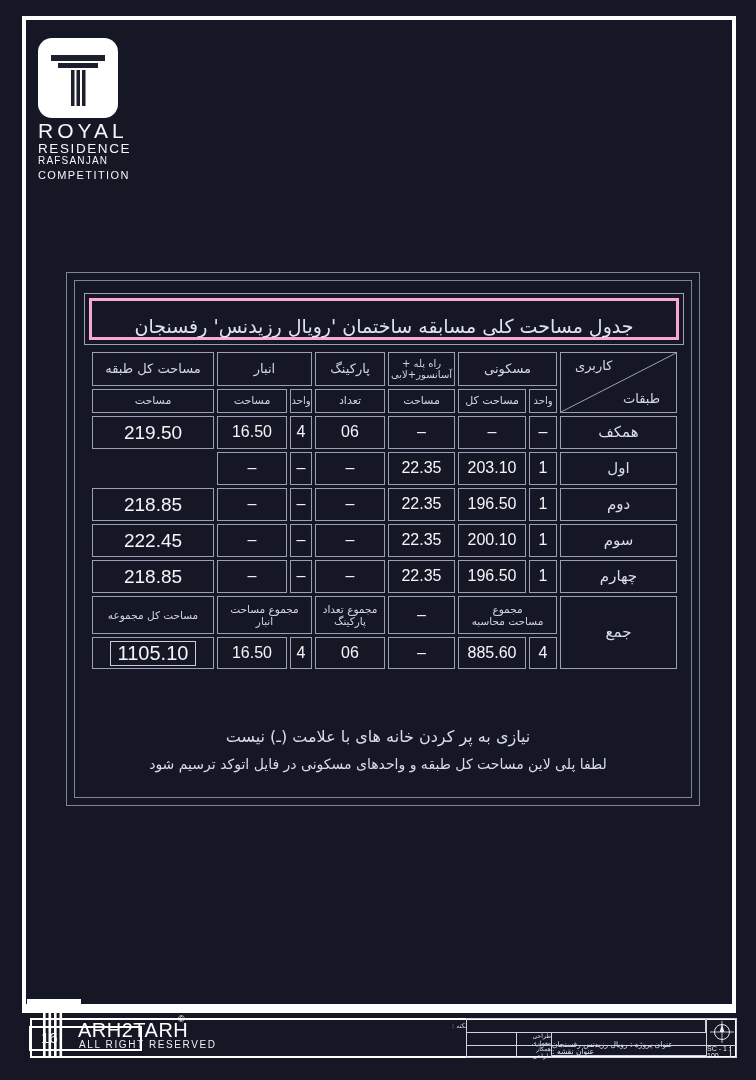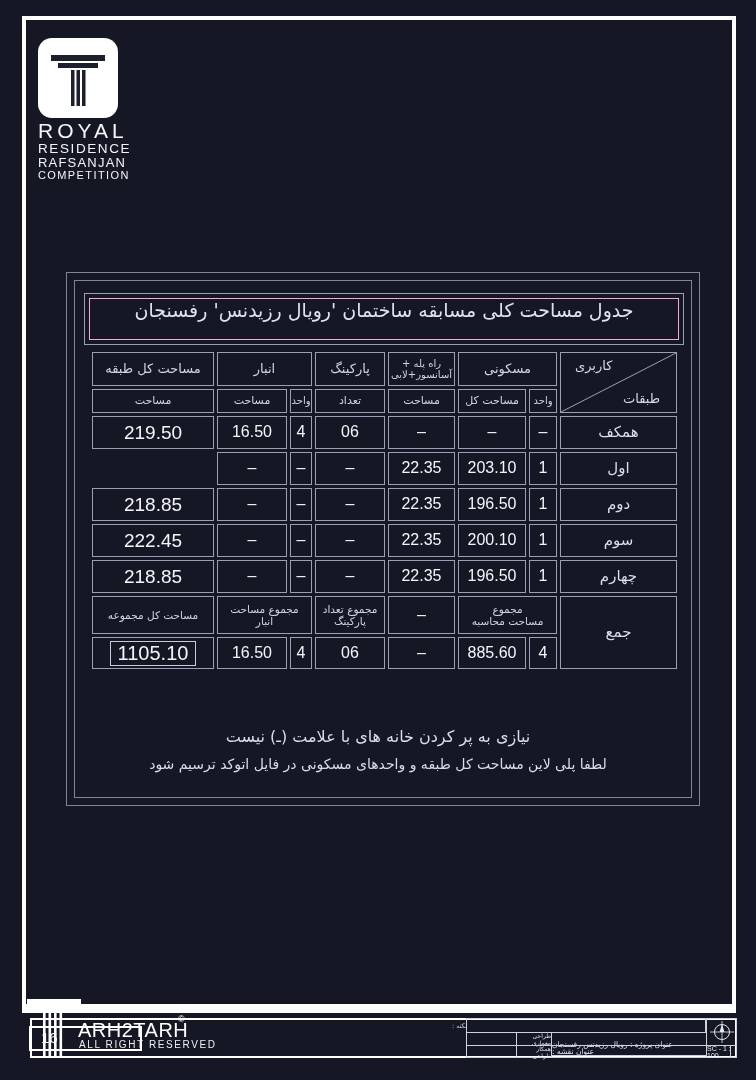--- a/index.html
+++ b/index.html
@@ -9,30 +9,30 @@
 
   
   .outer-frame { position:absolute; left:22px; top:16px; width:714px; height:994px; border:4px solid #ffffff; }
   .bottom-band { position:absolute; left:22px; top:1004px; width:714px; height:9px; background:#ffffff; }
 
   
   .badge { position:absolute; left:38px; top:38px; }
   .logo-word { position:absolute; left:38px; color:#f4f5f8; font-family:"Liberation Sans","DejaVu Sans",sans-serif; }
   .w1 { top:119px; font-size:21px; letter-spacing:4px; font-weight:400; }
   .w2 { top:141px; font-size:13.5px; letter-spacing:1.6px; }
-  .w3 { top:155px; font-size:13px; letter-spacing:1.2px; }
+  .w3 { top:155px; font-size:10px; letter-spacing:1.2px; }
   .w4 { top:169px; font-size:11px; letter-spacing:1.4px; }
 
   
   .cframe-outer { position:absolute; left:66px; top:272px; width:634px; height:534px; border:1px solid #7e8599; }
   .cframe-inner { position:absolute; left:74px; top:280px; width:618px; height:518px; border:1px solid #7e8599; }
 
   
   .title-box { position:absolute; left:84px; top:293px; width:600px; height:52px; border:1px solid #9aa1b4; padding:4px; }
-  .title-inner { width:100%; height:100%; border:1px solid #f9a8d4; display:flex; align-items:flex-start; justify-content:center; }
+  .title-inner { width:100%; height:100%; border:3px solid #f9a8d4; display:flex; align-items:flex-end; justify-content:center; }
   .title-text { direction:rtl; color:#dee3ef; font-size:19px; letter-spacing:.5px; }
 
   
   .tbl { position:absolute; left:92px; top:352px; width:585px; height:317px; display:grid;
          grid-template-columns:122px 70px 22px 70px 67px 68px 28px 117px;
          grid-template-rows:34px 24px 33px 33px 33px 33px 33px 38px 32px; gap:3px; }
   .c { border:1px solid #99a0b4; display:flex; flex-direction:column; align-items:center; justify-content:center;
        color:#cfd5e3; direction:rtl; text-align:center; line-height:1.15; }
   .hdr { font-size:13px; }
   .sub { font-size:11px; }

